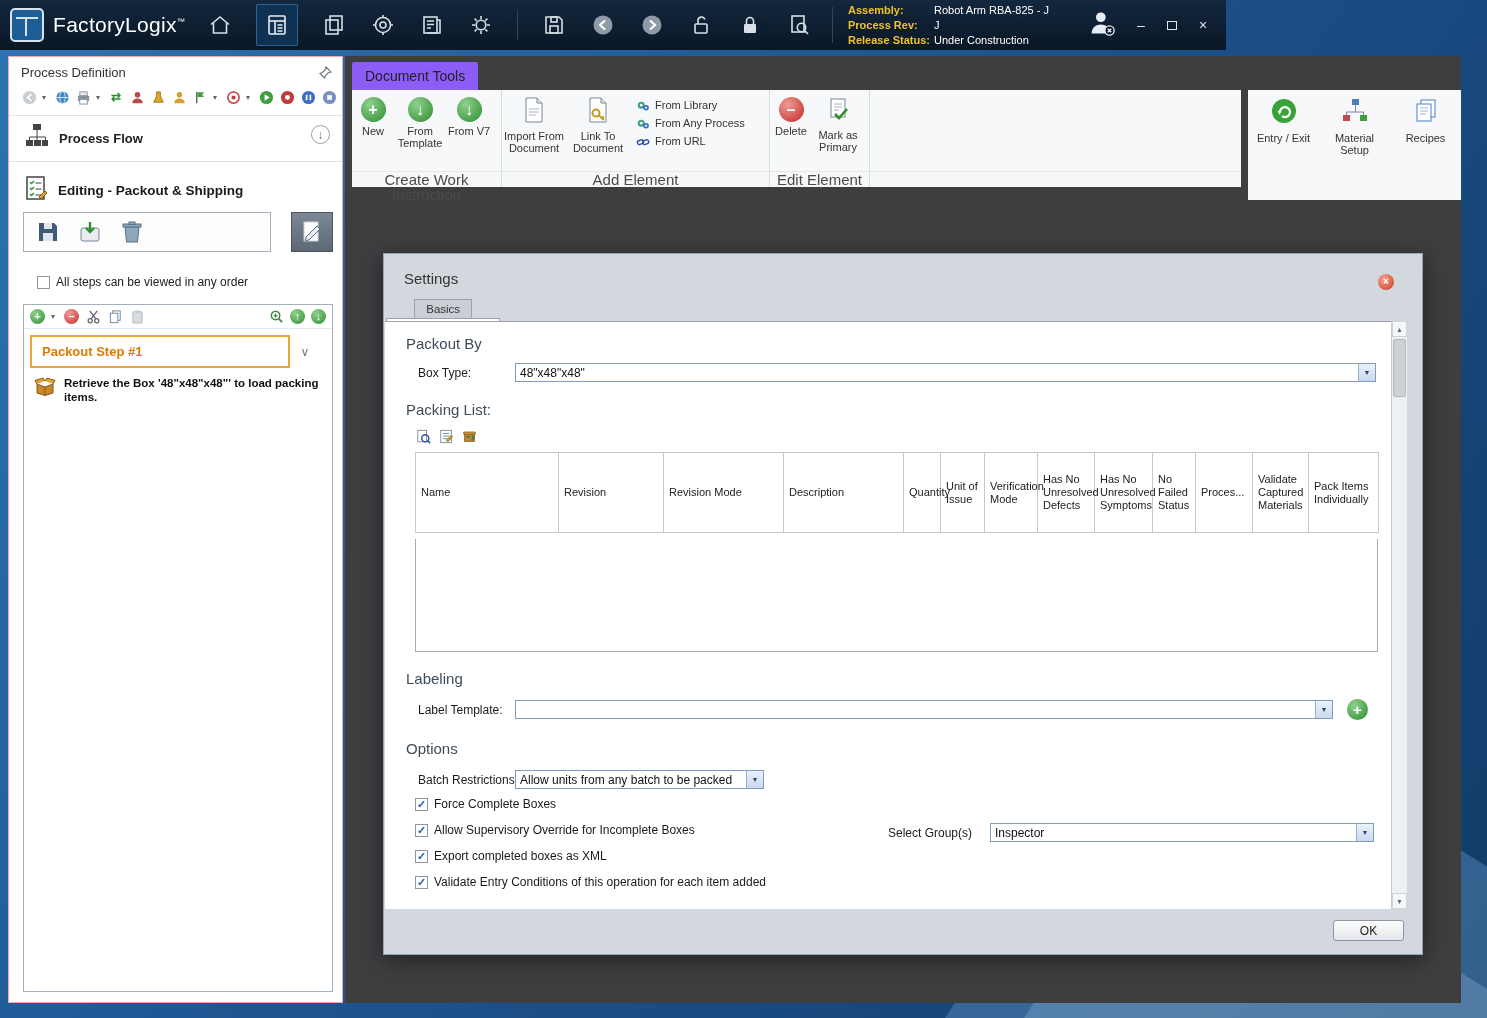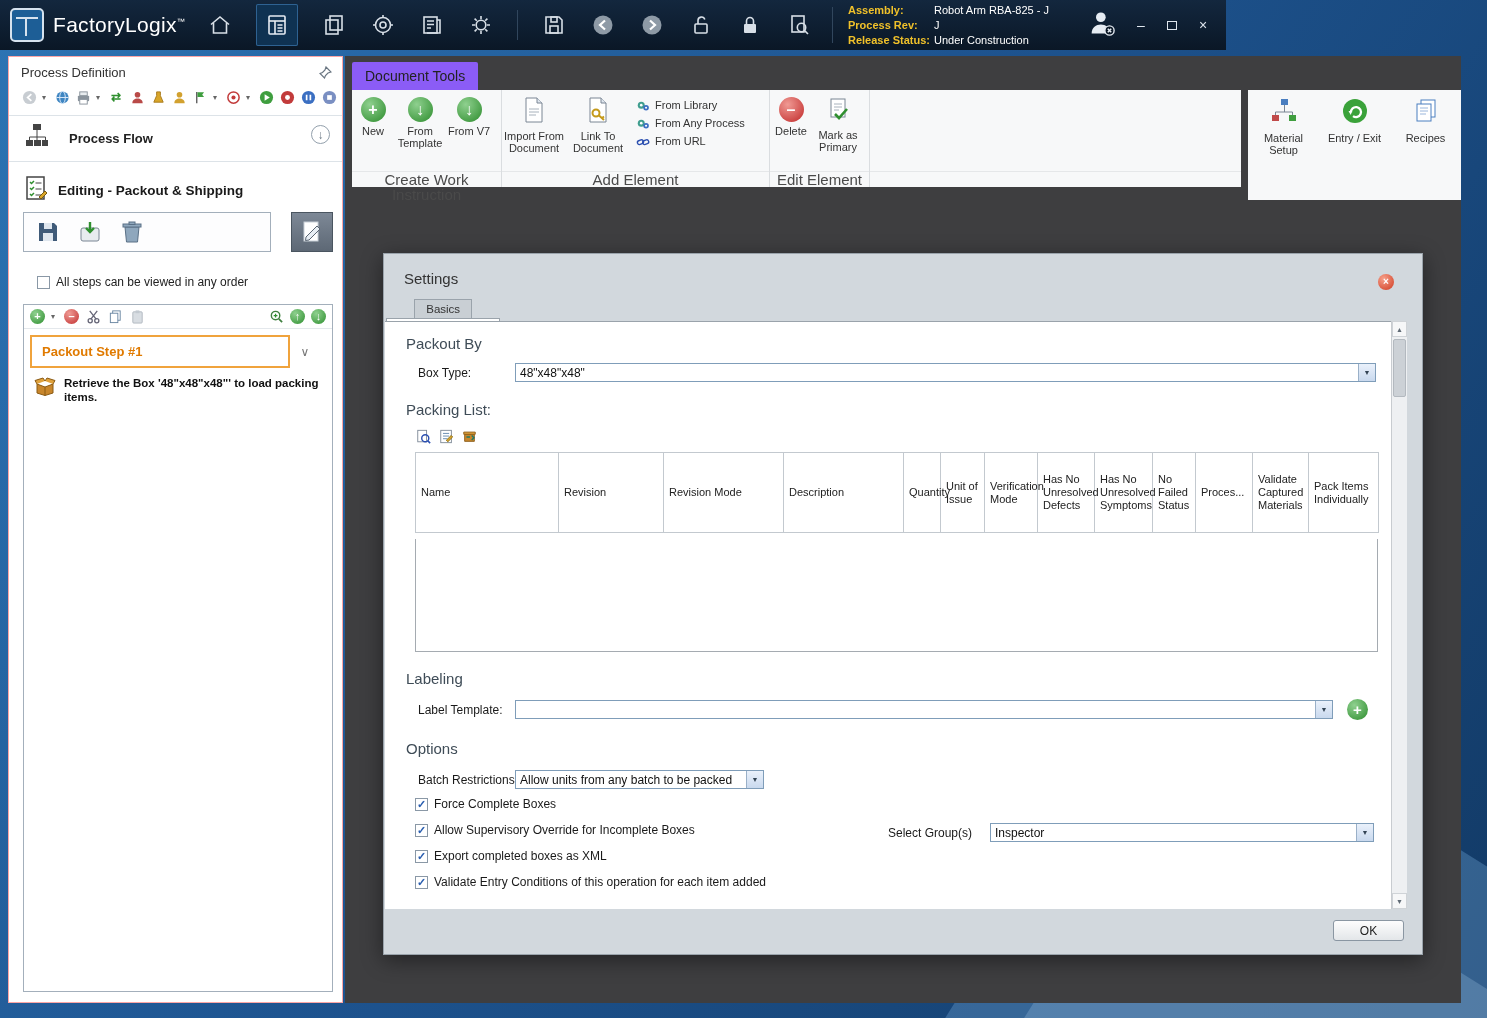--- a/index.html
+++ b/index.html
@@ -33,21 +33,21 @@
 
   
   .sidebar { position:absolute; left:8px; top:56px; width:335px; height:947px; background:#ffffff; border:1px solid #fca5a5; }
   .sb-title { position:absolute; left:12px; top:8px; font-size:13px; color:#333; }
   .pinico { position:absolute; right:10px; top:8px; }
   .minirow { position:absolute; left:12px; top:32px; display:flex; align-items:center; gap:5px; }
   .mini { width:16px; height:16px; display:inline-flex; align-items:center; justify-content:center; font-size:12px; line-height:1; flex:none; }
   .mini svg { width:15px; height:15px; }
   .caret { font-size:8px; color:#666; width:7px; }
   .sb-hr { position:absolute; left:0; width:100%; border-top:1px solid #dde3e8; }
-  .pf-row { position:absolute; left:16px; top:66px; display:flex; align-items:center; gap:20px; }
+  .pf-row { position:absolute; left:16px; top:66px; display:flex; align-items:center; gap:10px; }
   .pf-row .t { font-size:13px; font-weight:bold; color:#222; }
   .circ-down { position:absolute; right:12px; top:68px; width:19px; height:19px; border:1px solid #93a0ac; border-radius:50%; color:#6d7a86; font-size:12px; display:flex; align-items:center; justify-content:center; }
   .ed-row { position:absolute; left:16px; top:118px; display:flex; align-items:center; gap:9px; }
   .ed-row .t { font-size:13.5px; font-weight:bold; color:#1a1a1a; }
   .btnbox { position:absolute; left:14px; top:155px; width:248px; height:40px; border:1px solid #a3afbb; display:flex; align-items:center; gap:10px; padding-left:8px; background:#fdfdfe; }
   .sq-btn { width:32px; height:32px; display:flex; align-items:center; justify-content:center; border:1px solid transparent; }
   .edit-btn { position:absolute; left:282px; top:155px; width:42px; height:40px; background:linear-gradient(#7d8896,#5d6875); border:1px solid #4a5560; display:flex; align-items:center; justify-content:center; }
   .cb-row { position:absolute; left:28px; top:218px; display:flex; align-items:center; gap:6px; font-size:12px; color:#222; }
   .cbx { width:13px; height:13px; border:1px solid #8a98a6; background:#fff; display:inline-flex; align-items:center; justify-content:center; color:#2b5fb0; font-size:11px; font-weight:bold; line-height:1; flex:none; }
   .steplist { position:absolute; left:14px; top:247px; width:310px; height:688px; border:1px solid #a3afbb; background:#fff; }
@@ -540,38 +540,38 @@
     </div>
     <div class="rgroup" style="flex:1;border-right:none">
         <div class="rbody"></div>
         <div class="rcap"></div>
       </div>
   </div>
 
   <div class="rightblock">
     <div class="rb-item">
       <span>
+        <svg width="26" height="26" viewBox="0 0 26 26">
+            <circle cx="13" cy="13" r="12" fill="#3aa23a"></circle>
+            <path d="M9 14.5 a5 5 0 1 1 2 3.6" stroke="#fff" stroke-width="2.2" fill="none"></path>
+            <path d="M6.5 13 l3.5 0 -1.2 4 z" fill="#fff"></path>
+          </svg>
+      </span>
+      <span class="rlab">Entry / Exit</span>
+    </div>
+    <div class="rb-item">
+      <span>
         <svg width="28" height="26" viewBox="0 0 28 26">
             <rect x="11" y="1" width="7" height="6" fill="#4a7ec0"></rect>
             <rect x="2" y="17" width="7" height="6" fill="#c04a4a"></rect>
             <rect x="19" y="17" width="7" height="6" fill="#3f9e3f"></rect>
             <path d="M14.5 7 v5 M5.5 17 v-3 h17 v3 M14.5 12 v2" stroke="#7a8694" fill="none"></path>
           </svg>
       </span>
       <span class="rlab">Material Setup</span>
-    </div>
-    <div class="rb-item">
-      <span>
-        <svg width="26" height="26" viewBox="0 0 26 26">
-            <circle cx="13" cy="13" r="12" fill="#3aa23a"></circle>
-            <path d="M9 14.5 a5 5 0 1 1 2 3.6" stroke="#fff" stroke-width="2.2" fill="none"></path>
-            <path d="M6.5 13 l3.5 0 -1.2 4 z" fill="#fff"></path>
-          </svg>
-      </span>
-      <span class="rlab">Entry / Exit</span>
     </div>
     <div class="rb-item">
       <span>
         <svg width="24" height="26" viewBox="0 0 24 26">
             <rect x="7" y="2" width="14" height="17" fill="#fff" stroke="#4a7ec0"></rect>
             <rect x="3" y="6" width="14" height="17" fill="#fff" stroke="#4a7ec0"></rect>
             <path d="M6 10 h8 M6 13 h8 M6 16 h6" stroke="#9ab6dc"></path>
           </svg>
       </span>
       <span class="rlab">Recipes</span>

